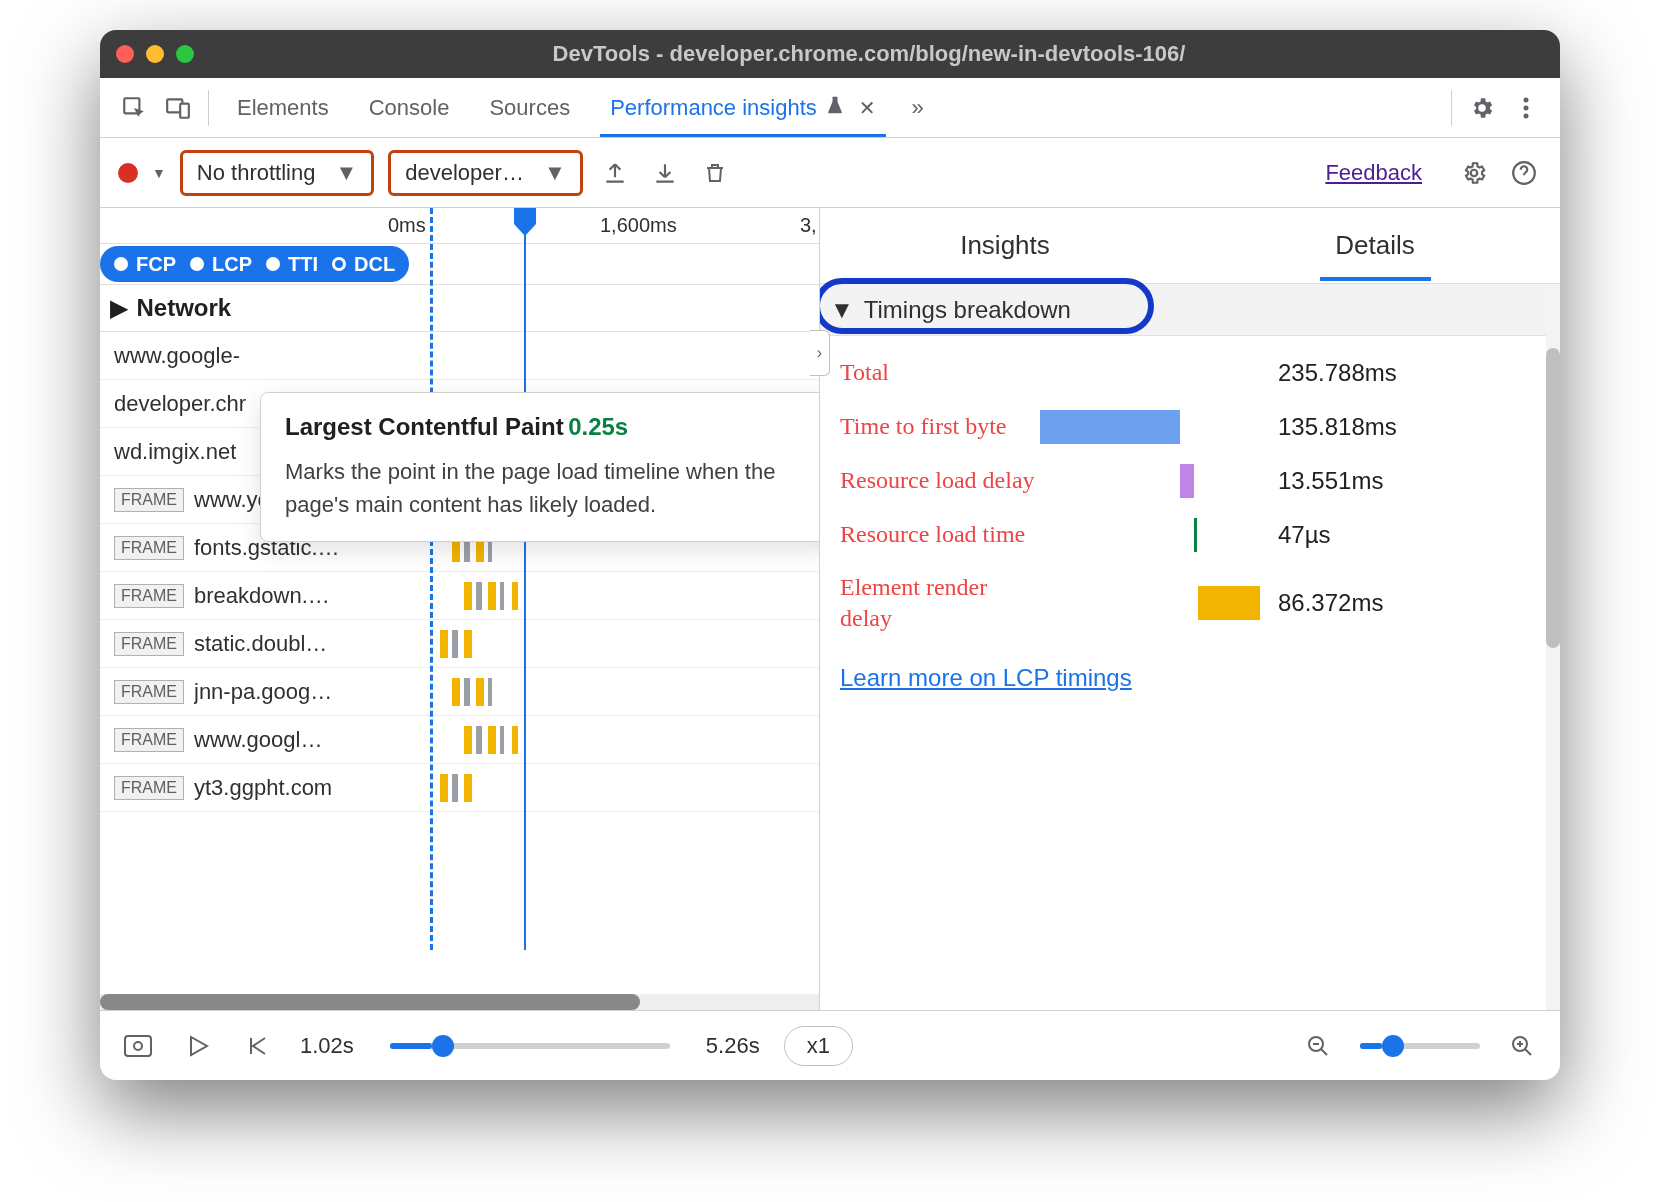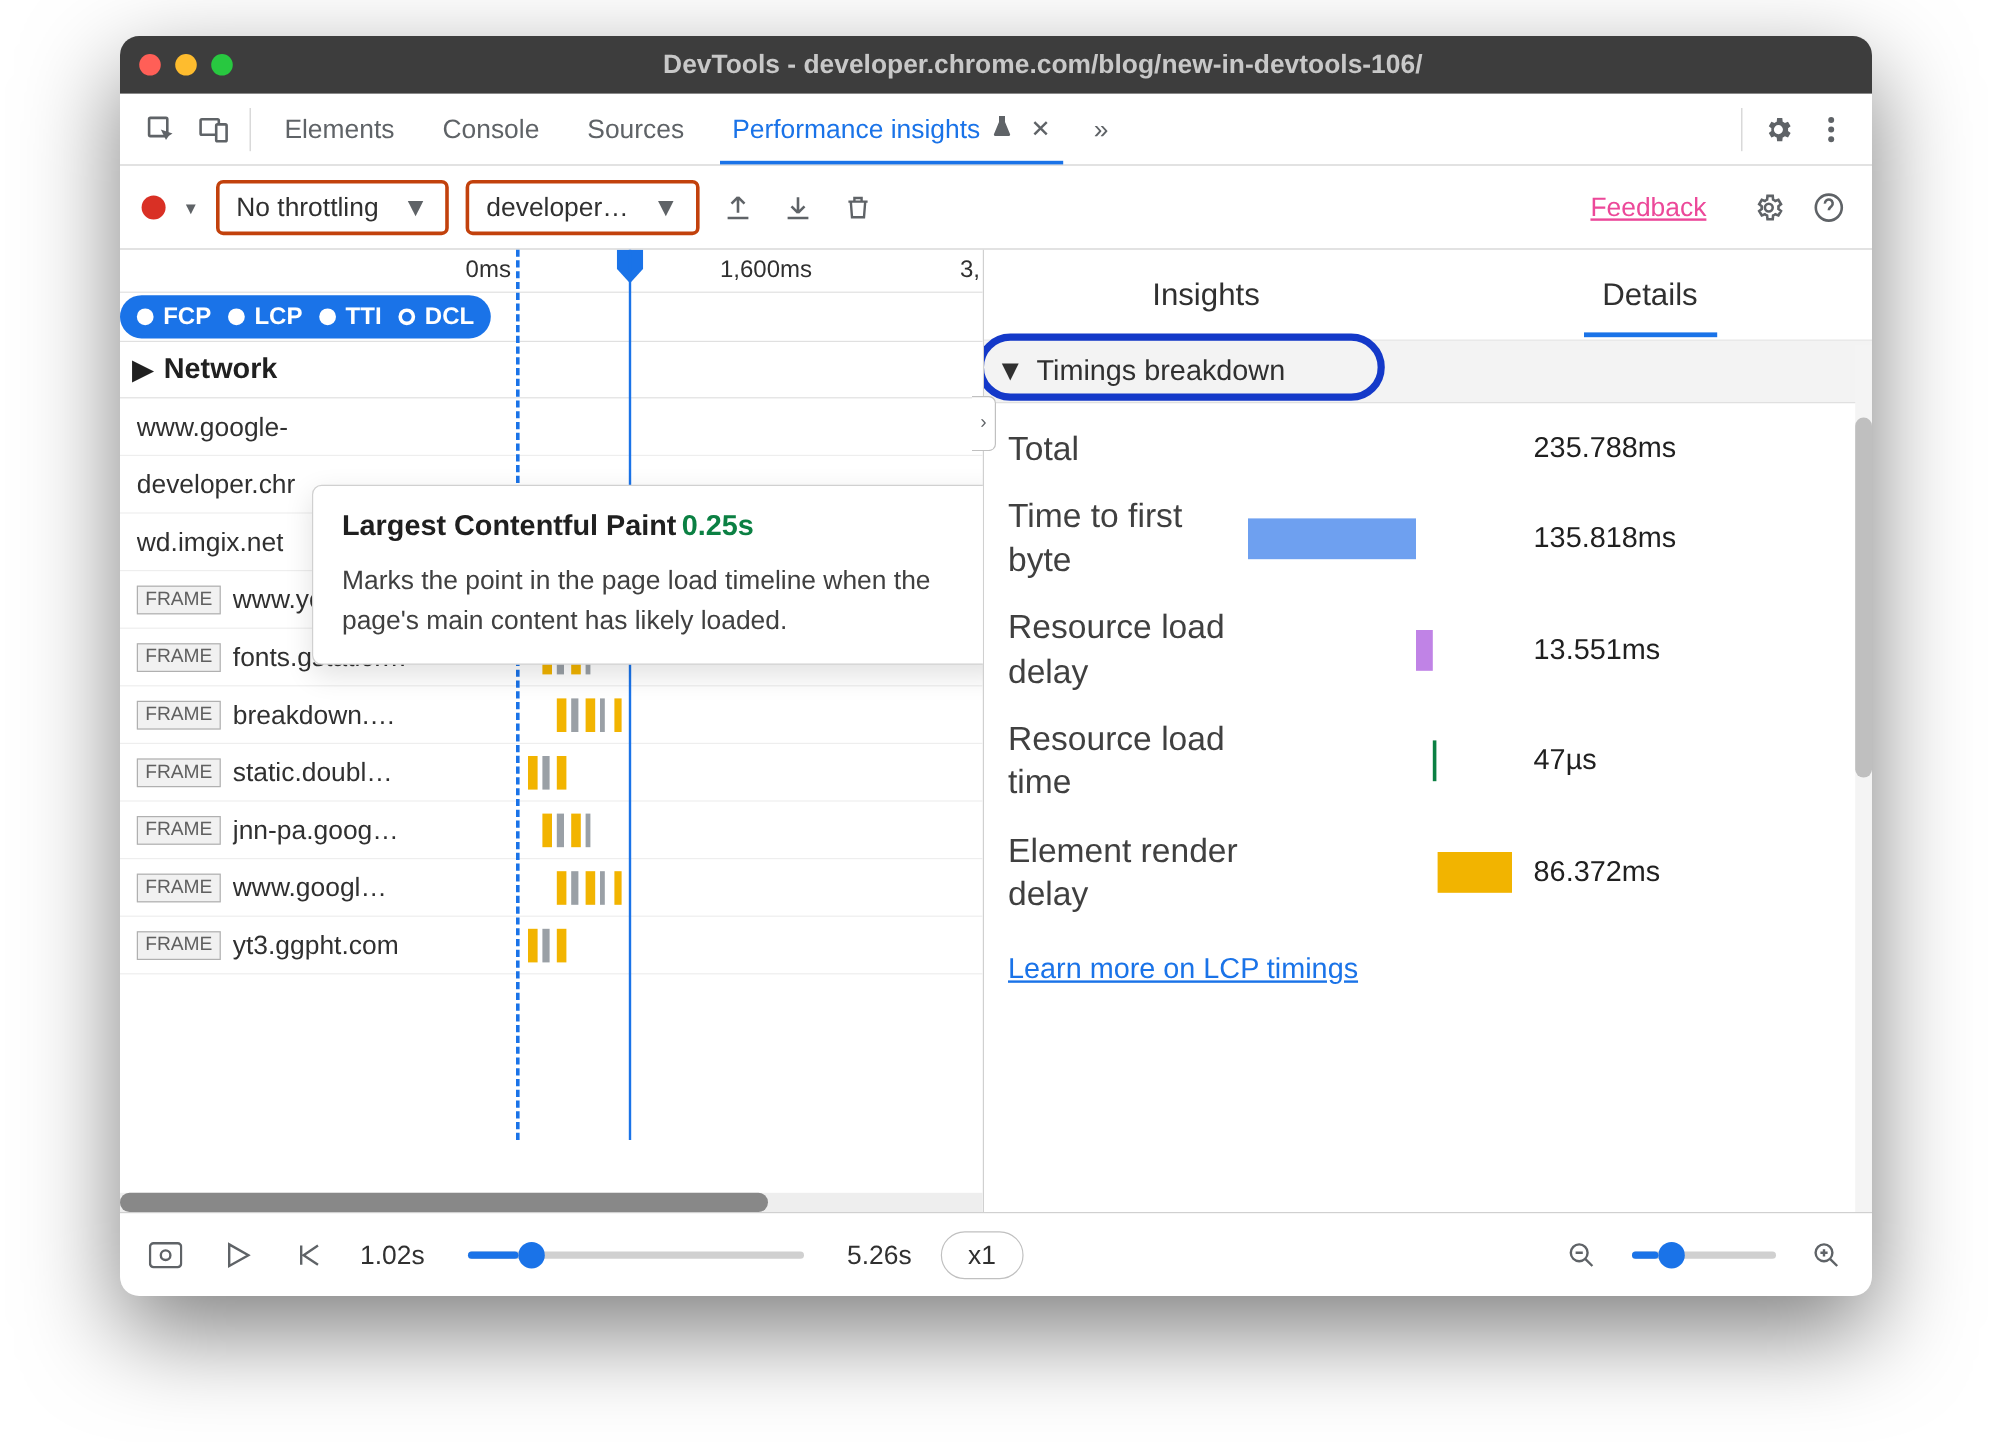--- a/index.html
+++ b/index.html
@@ -18,57 +18,57 @@
 .tab.active::after { content: ""; position: absolute; bottom: 0; left: 10px; right: 10px; height: 3px; background: #1a73e8; }
 .tab .flask { margin-left: 8px; }
 .tab .close { margin-left: 14px; color: #5f6367; font-size: 20px; }
 .spacer { flex: 1; }
 .toolbar { height: 70px; border-bottom: 1px solid #d0d0d0; display: flex; align-items: center; padding: 0 18px; gap: 14px; flex-shrink: 0; }
 .record { width: 20px; height: 20px; background: #d93025; border-radius: 50%; }
 .chev { color: #5f6367; font-size: 14px; }
 .select { border: 3px solid #c2410c; border-radius: 6px; height: 46px; display: flex; align-items: center; padding: 0 14px; font-size: 22px; color: #303030; cursor: pointer; gap: 20px; }
 .select .arrow { color: #5f6367; }
 .tbicon { width: 36px; height: 36px; display: flex; align-items: center; justify-content: center; color: #5f6367; cursor: pointer; }
-.feedback { color: #ec4899; font-size: 22px; text-decoration: underline; cursor: pointer; }
+.feedback { color: #4c1d95; font-size: 22px; text-decoration: underline; cursor: pointer; }
 .content { flex: 1; display: flex; overflow: hidden; }
 .left { width: 720px; border-right: 1px solid #d0d0d0; position: relative; overflow: hidden; }
 .ruler { height: 36px; border-bottom: 1px solid #e0e0e0; display: flex; padding-left: 290px; font-size: 20px; color: #303030; align-items: center; position: relative; }
 .ruler .tick { position: absolute; }
 .handle { position: absolute; top: 0; left: 414px; }
 .handle svg { display: block; }
 .markers { height: 40px; padding-left: 290px; position: relative; }
 .pill { position: absolute; top: 2px; left: 0; background: #1a73e8; color: #fff; border-radius: 18px; height: 36px; display: flex; align-items: center; padding: 0 14px; font-size: 20px; font-weight: 600; }
 .pill .dot { width: 14px; height: 14px; background: #fff; border-radius: 50%; margin-right: 8px; }
 .pill .ring { width: 14px; height: 14px; border: 3px solid #fff; border-radius: 50%; margin-right: 8px; }
 .pill .seg { display: flex; align-items: center; margin-right: 14px; }
 .pill .seg:last-child { margin-right: 0; }
 .network-header { height: 48px; border-top: 1px solid #e0e0e0; border-bottom: 1px solid #e0e0e0; display: flex; align-items: center; padding-left: 10px; font-size: 24px; color: #202020; background: #fff; }
 .network-header .tri { margin-right: 8px; }
 .rows { position: relative; }
 .row { height: 48px; border-bottom: 1px solid #eee; display: flex; align-items: center; padding-left: 14px; font-size: 22px; color: #303030; position: relative; }
 .badge { border: 1px solid #b0b0b0; background: #f1f1f1; font-size: 16px; padding: 2px 6px; margin-right: 10px; color: #606060; }
 .row .rowlabel { max-width: 260px; overflow: hidden; white-space: nowrap; }
-.tooltip { position: absolute; top: 196px; left: 160px; width: 579px; background: #fff; border: 1px solid #d0d0d0; border-radius: 8px; box-shadow: 0 8px 24px rgba(0,0,0,0.12); padding: 20px 24px; z-index: 20; }
+.tooltip { position: absolute; top: 184px; left: 160px; width: 579px; background: #fff; border: 1px solid #d0d0d0; border-radius: 8px; box-shadow: 0 8px 24px rgba(0,0,0,0.12); padding: 20px 24px; z-index: 20; }
 .tooltip .ttitle { font-size: 24px; font-weight: 700; color: #202020; display: inline; }
 .tooltip .tval { font-size: 24px; font-weight: 700; color: #0b8043; }
 .tooltip p { margin-top: 14px; font-size: 22px; line-height: 1.5; color: #404040; }
 .vline { position: absolute; top: 0; bottom: 60px; width: 2px; background: #1a73e8; left: 424px; z-index: 5; }
 .vdash { position: absolute; top: 0; bottom: 60px; left: 330px; border-left: 3px dashed #1a73e8; z-index: 5; }
 .hscroll { position: absolute; bottom: 0; left: 0; right: 0; height: 16px; background: #eee; }
 .hscroll .thumb { position: absolute; left: 0; width: 540px; height: 100%; background: #888; border-radius: 8px; }
 .right { flex: 1; display: flex; flex-direction: column; overflow-y: auto; position: relative; }
 .rtabs { height: 76px; display: flex; border-bottom: 1px solid #e0e0e0; flex-shrink: 0; }
 .rtab { flex: 1; display: flex; align-items: center; justify-content: center; font-size: 26px; color: #303030; cursor: pointer; position: relative; }
 .rtab.active::after { content: ""; position: absolute; bottom: 2px; left: 35%; right: 35%; height: 4px; background: #1a73e8; }
 .section-hdr { height: 52px; background: #f3f3f3; border-bottom: 1px solid #e0e0e0; display: flex; align-items: center; padding-left: 10px; font-size: 24px; color: #303030; position: relative; }
 .hl { position: absolute; top: -6px; left: -6px; width: 340px; height: 56px; border: 6px solid #1439c9; border-radius: 32px; pointer-events: none; }
 .section-hdr .tri { margin-right: 10px; }
 .timings { padding: 10px 20px 20px 20px; }
 .trow { display: flex; align-items: center; padding: 10px 0; }
-.trow .lbl { width: 200px; font-size: 28px; color: #404040; line-height: 1.3; }
+.trow .lbl { width: 200px; font-size: 24px; color: #ef4444; line-height: 1.3; font-family: Liberation Serif, serif; }
 .trow .bar { width: 220px; height: 34px; display: flex; align-items: center; position: relative; }
 .trow .fill { height: 34px; }
 .trow .val { margin-left: 18px; font-size: 24px; color: #202020; }
 .learn { color: #1a73e8; text-decoration: underline; font-size: 24px; cursor: pointer; margin-top: 20px; display: inline-block; }
 .vscroll { position: absolute; right: 0; top: 80px; bottom: 0; width: 14px; background: #f4f4f4; }
 .vscroll .vthumb { position: absolute; top: 60px; width: 100%; height: 300px; background: #bfbfbf; border-radius: 7px; }
 .footer { height: 70px; border-top: 1px solid #d0d0d0; display: flex; align-items: center; padding: 0 20px; gap: 24px; flex-shrink: 0; font-size: 22px; color: #303030; }
 .footer .fbtn { width: 36px; height: 36px; display: flex; align-items: center; justify-content: center; color: #5f6367; cursor: pointer; }
 .slider { flex: 1; height: 6px; background: #d0d0d0; border-radius: 3px; position: relative; margin: 0 12px; max-width: 280px; }
 .slider .knob { position: absolute; top: -8px; left: 15%; width: 22px; height: 22px; background: #1a73e8; border-radius: 50%; }

